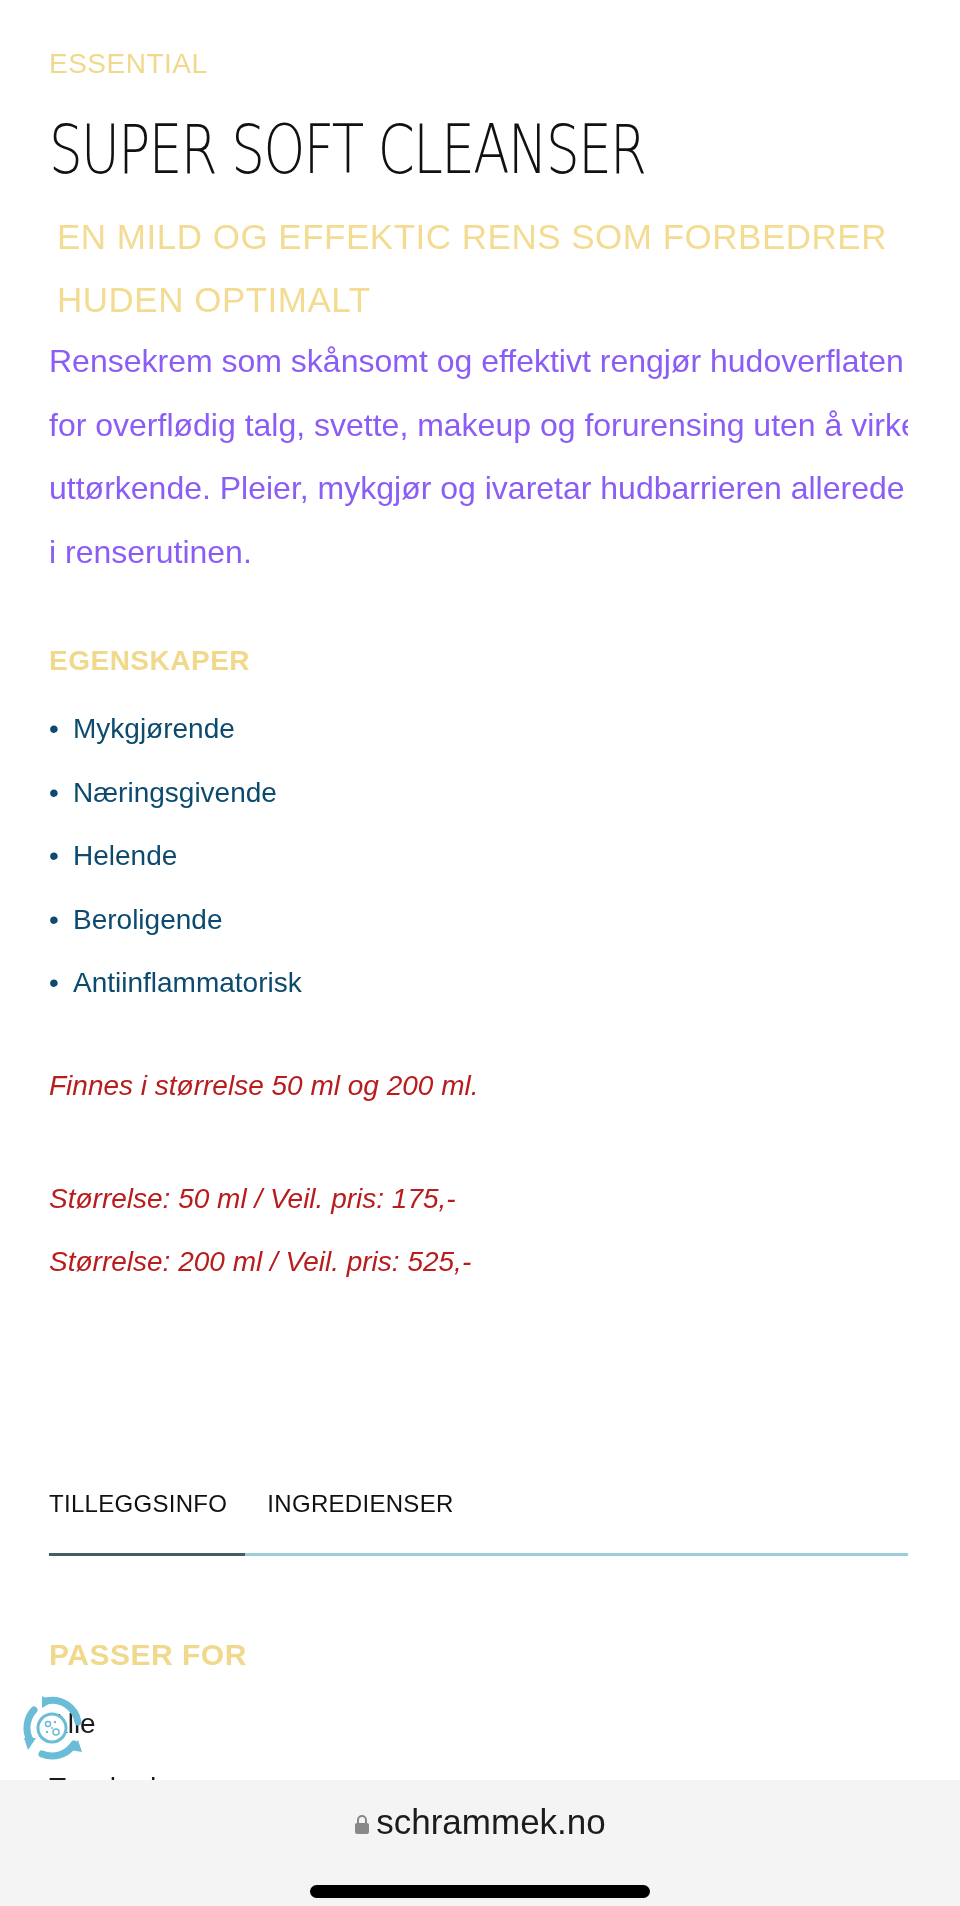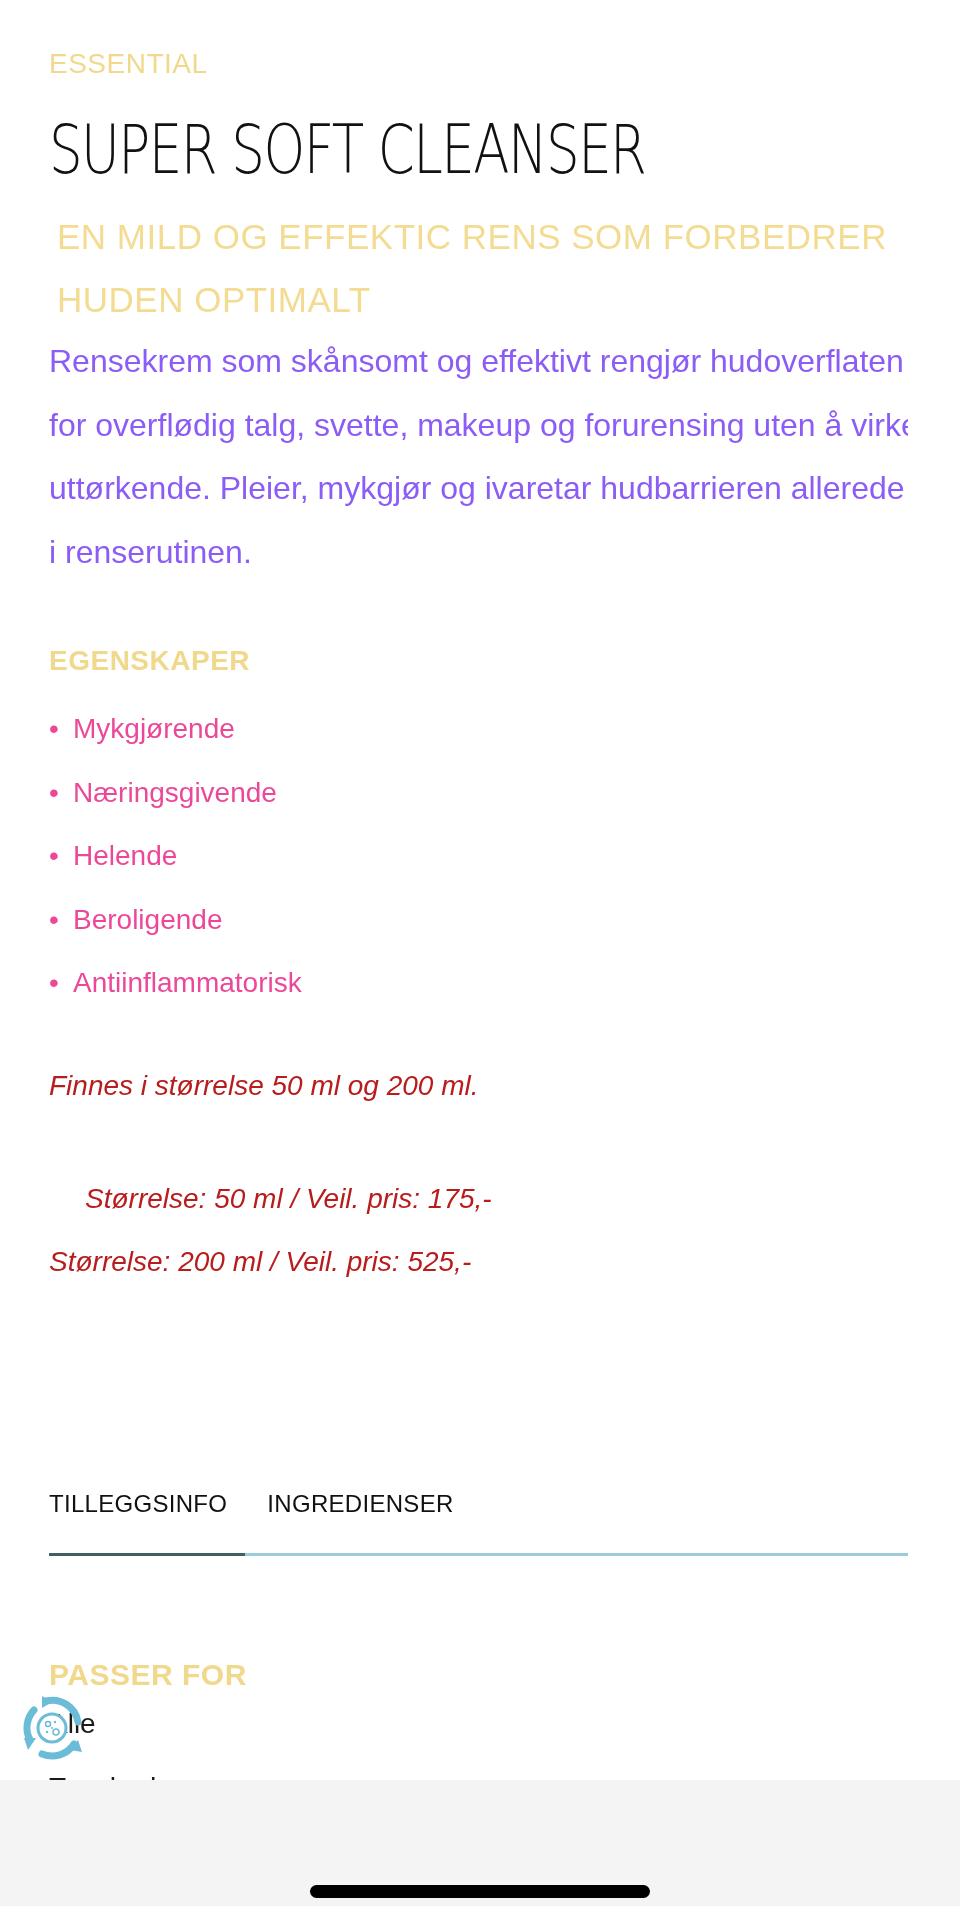--- a/index.html
+++ b/index.html
@@ -28,34 +28,34 @@
     .desc {
       position: absolute; left: 0; top: 330px; width: 870px;
       font-size: 32px; line-height: 63.5px; color: #8b5cf6;
     }
     .section-heading {
       position: absolute; left: 0;
       font-size: 28px; color: #f0d98c; letter-spacing: 0.5px; text-align: right;
     }
     .props-heading { top: 645px; }
     .props-list { position: absolute; left: 0; top: 697px; list-style: none; }
-    .props-list li { font-size: 28px; line-height: 63.5px; color: #ec4899; height: 63.5px; }
+    .props-list li { font-size: 28px; line-height: 63.5px; color: #0c4a6e; height: 63.5px; }
     .props-list .bullet { display: inline-block; width: 24px; }
 
     .italic { position: absolute; left: 0; font-style: italic; font-size: 28px; color: #b91c1c; white-space: nowrap; }
     .avail { top: 1070px; }
-    .size1 { top: 1183px; margin-left: 36px; }
+    .size1 { top: 1183px; }
     .size2 { top: 1246px; }
 
     .tabs { position: absolute; left: 0; top: 1490px; display: flex; gap: 40px; }
     .tab { font-size: 24px; color: #111; letter-spacing: 0.3px; cursor: pointer; }
     .tab-track { position: absolute; left: 0; top: 1553px; width: 862px; height: 3px; background: #9ccbd9; }
     .tab-indicator { position: absolute; left: 0; top: 1553px; width: 196px; height: 3px; background: #3f5f63; }
 
-    .passer-heading { top: 1638px; font-size: 30px; margin-top: 20px; }
+    .passer-heading { top: 1638px; font-size: 30px; }
     .passer-list { position: absolute; left: 0; top: 1692px; list-style: none; }
     .passer-list li { font-size: 28px; line-height: 63.5px; height: 63.5px; color: #1a1a1a; }
 
     .float-icon { position: absolute; left: 16px; top: 1692px; width: 72px; height: 72px; cursor: pointer; }
 
     .browser-bar { position: absolute; left: 0; top: 1780px; width: 960px; height: 126px; background: #f4f4f4; }
     .url { position: absolute; left: 0; top: 22px; width: 960px; text-align: center; font-size: 35px; color: #1c1c1c; }
     .url .lock { display: inline-block; vertical-align: middle; margin-right: 6px; position: relative; top: -3px; }
     .home-indicator { position: absolute; left: 310px; top: 105px; width: 340px; height: 13px; background: #000; border-radius: 7px; }
   </style>
@@ -110,14 +110,22 @@
       <circle cx="32" cy="32" r="2.5" fill="none" stroke="#6bbcd6" stroke-width="1.5"></circle>
       <circle cx="40" cy="40" r="3" fill="none" stroke="#6bbcd6" stroke-width="1.5"></circle>
       <circle cx="39" cy="30" r="1.2" fill="#6bbcd6"></circle>
       <circle cx="31" cy="40" r="1.2" fill="#6bbcd6"></circle>
       <circle cx="36" cy="36" r="1" fill="#6bbcd6"></circle>
     </svg>
   </div>
 </div>
 
 <div class="browser-bar">
+  <div class="url">
+    <span class="lock">
+      <svg width="16" height="20" viewBox="0 0 16 20">
+        <path d="M4 9 V6 A4 4 0 0 1 12 6 V9" fill="none" stroke="#888" stroke-width="2"></path>
+        <rect x="1" y="9" width="14" height="11" rx="2" fill="#888"></rect>
+      </svg>
+    </span><span>schrammek.no</span>
+  </div>
   <div class="home-indicator"></div>
 </div>
 
 </body></html>

